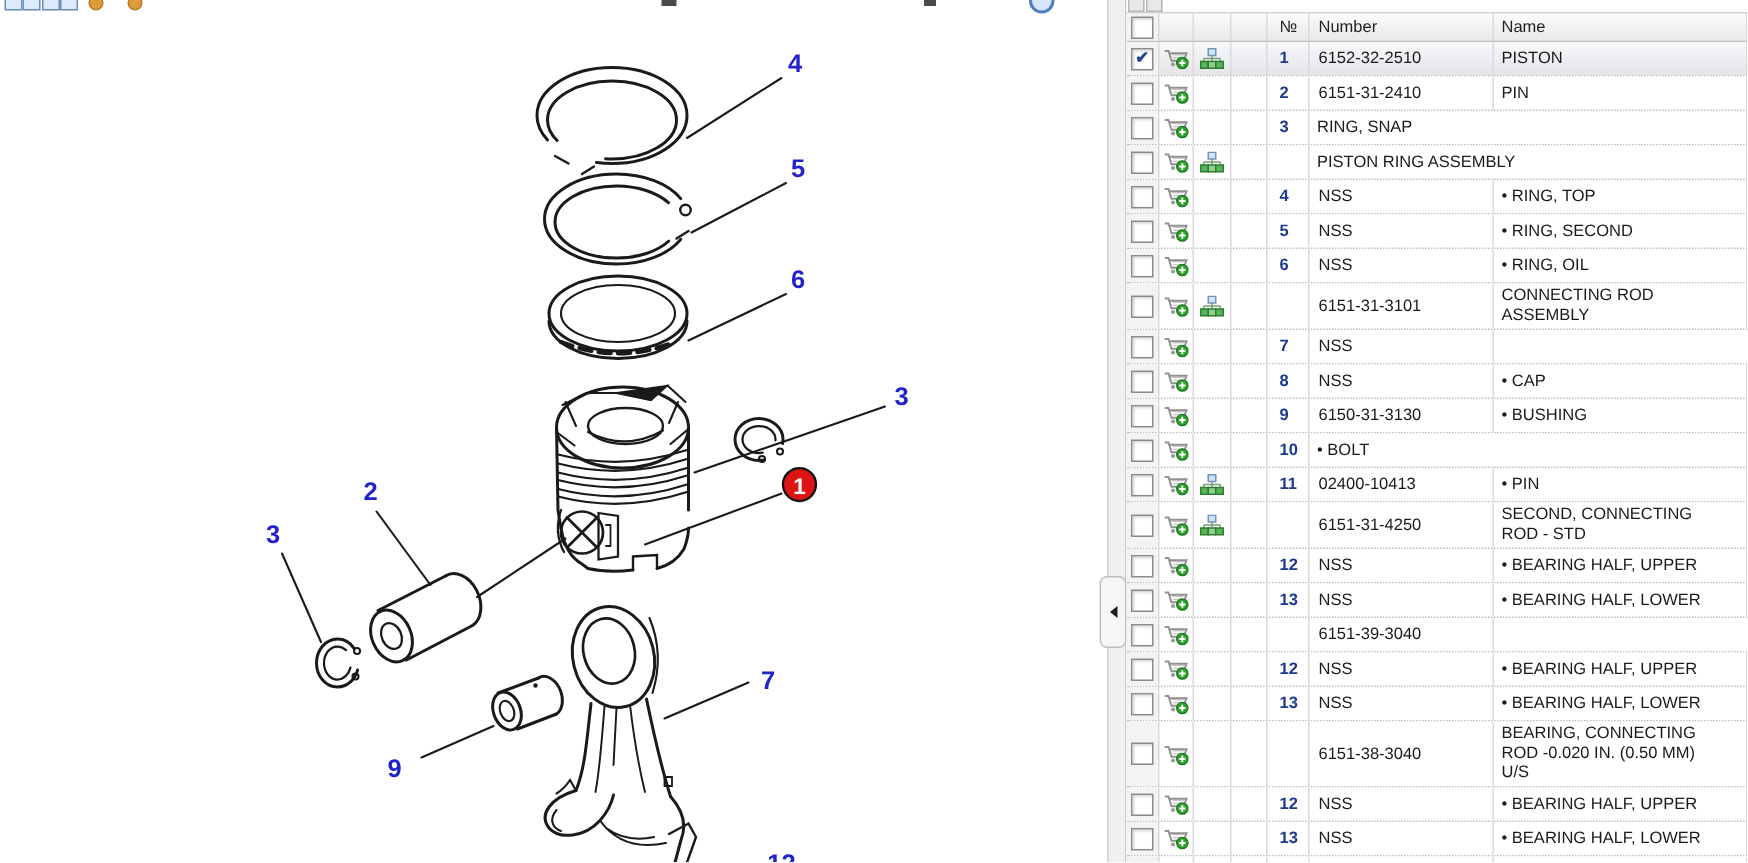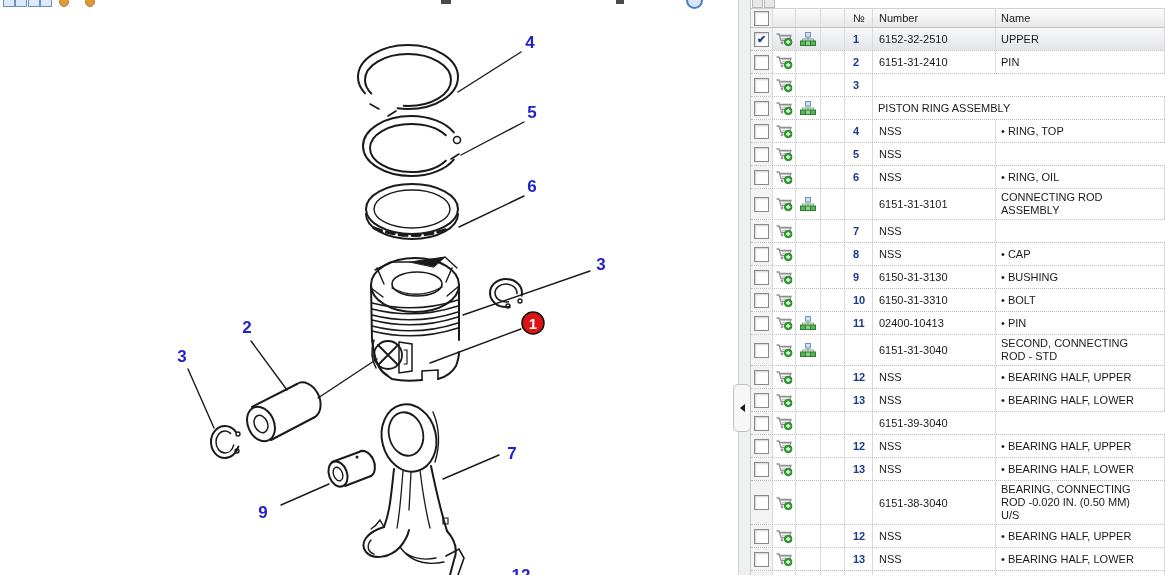--- a/index.html
+++ b/index.html
@@ -234,21 +234,21 @@
         <rect x="5.5" y="0.5" width="5" height="4.5" fill="#cfe3f6" stroke="#6f94b8"></rect>
         <path d="M8 5 V7 M2.5 7 H13.5 M2.5 7 V9 M8 7 V9 M13.5 7 V9" stroke="#7aa07a" fill="none"></path>
         <rect x="0.5" y="9" width="5" height="4.5" fill="#58b558" stroke="#2e7d32"></rect>
         <rect x="5.5" y="9" width="5" height="4.5" fill="#8fd08f" stroke="#2e7d32"></rect>
         <rect x="10.5" y="9" width="5" height="4.5" fill="#58b558" stroke="#2e7d32"></rect>
       </svg>
     </div>
     <div class="c col-sp"></div>
     <div class="c col-num num">1</div>
     <div class="c col-number number">6152-32-2510</div>
-    <div class="c col-name name">UPPER</div>
+    <div class="c col-name name">PISTON</div>
   </div>
         <div class="row">
     <div class="c col-cb">
       <span class="checkbox"></span>
     </div>
     <div class="c col-cart">
       <svg class="cart-icon" width="18" height="16" viewBox="0 0 18 16">
         <path d="M1.5 3 h2.5 l2 6.5 h8 l2 -5 h-11" fill="none" stroke="#909090" stroke-width="1.3"></path>
         <path d="M6.5 5.5 h8 M7 7.5 h7" stroke="#b5b5b5" stroke-width="0.8"></path>
         <circle cx="7" cy="12" r="1.4" fill="#9a9a9a"></circle>
@@ -289,20 +289,21 @@
       <svg class="tree-icon" width="16" height="15" viewBox="0 0 16 15" style="visibility: hidden;">
         <rect x="5.5" y="0.5" width="5" height="4.5" fill="#cfe3f6" stroke="#6f94b8"></rect>
         <path d="M8 5 V7 M2.5 7 H13.5 M2.5 7 V9 M8 7 V9 M13.5 7 V9" stroke="#7aa07a" fill="none"></path>
         <rect x="0.5" y="9" width="5" height="4.5" fill="#58b558" stroke="#2e7d32"></rect>
         <rect x="5.5" y="9" width="5" height="4.5" fill="#8fd08f" stroke="#2e7d32"></rect>
         <rect x="10.5" y="9" width="5" height="4.5" fill="#58b558" stroke="#2e7d32"></rect>
       </svg>
     </div>
     <div class="c col-sp"></div>
     <div class="c col-num num">3</div>
+    <div class="c col-name name">RING, SNAP</div>
   </div>
         <div class="row">
     <div class="c col-cb">
       <span class="checkbox"></span>
     </div>
     <div class="c col-cart">
       <svg class="cart-icon" width="18" height="16" viewBox="0 0 18 16">
         <path d="M1.5 3 h2.5 l2 6.5 h8 l2 -5 h-11" fill="none" stroke="#909090" stroke-width="1.3"></path>
         <path d="M6.5 5.5 h8 M7 7.5 h7" stroke="#b5b5b5" stroke-width="0.8"></path>
         <circle cx="7" cy="12" r="1.4" fill="#9a9a9a"></circle>
@@ -371,20 +372,21 @@
         <rect x="5.5" y="0.5" width="5" height="4.5" fill="#cfe3f6" stroke="#6f94b8"></rect>
         <path d="M8 5 V7 M2.5 7 H13.5 M2.5 7 V9 M8 7 V9 M13.5 7 V9" stroke="#7aa07a" fill="none"></path>
         <rect x="0.5" y="9" width="5" height="4.5" fill="#58b558" stroke="#2e7d32"></rect>
         <rect x="5.5" y="9" width="5" height="4.5" fill="#8fd08f" stroke="#2e7d32"></rect>
         <rect x="10.5" y="9" width="5" height="4.5" fill="#58b558" stroke="#2e7d32"></rect>
       </svg>
     </div>
     <div class="c col-sp"></div>
     <div class="c col-num num">5</div>
     <div class="c col-number number">NSS</div>
+    <div class="c col-name name">• RING, SECOND</div>
   </div>
         <div class="row">
     <div class="c col-cb">
       <span class="checkbox"></span>
     </div>
     <div class="c col-cart">
       <svg class="cart-icon" width="18" height="16" viewBox="0 0 18 16">
         <path d="M1.5 3 h2.5 l2 6.5 h8 l2 -5 h-11" fill="none" stroke="#909090" stroke-width="1.3"></path>
         <path d="M6.5 5.5 h8 M7 7.5 h7" stroke="#b5b5b5" stroke-width="0.8"></path>
         <circle cx="7" cy="12" r="1.4" fill="#9a9a9a"></circle>
@@ -536,21 +538,20 @@
       <svg class="tree-icon" width="16" height="15" viewBox="0 0 16 15" style="visibility: hidden;">
         <rect x="5.5" y="0.5" width="5" height="4.5" fill="#cfe3f6" stroke="#6f94b8"></rect>
         <path d="M8 5 V7 M2.5 7 H13.5 M2.5 7 V9 M8 7 V9 M13.5 7 V9" stroke="#7aa07a" fill="none"></path>
         <rect x="0.5" y="9" width="5" height="4.5" fill="#58b558" stroke="#2e7d32"></rect>
         <rect x="5.5" y="9" width="5" height="4.5" fill="#8fd08f" stroke="#2e7d32"></rect>
         <rect x="10.5" y="9" width="5" height="4.5" fill="#58b558" stroke="#2e7d32"></rect>
       </svg>
     </div>
     <div class="c col-sp"></div>
     <div class="c col-num num">10</div>
-    <div class="c col-number number">6150-31-3310</div>
     <div class="c col-name name">• BOLT</div>
   </div>
         <div class="row">
     <div class="c col-cb">
       <span class="checkbox"></span>
     </div>
     <div class="c col-cart">
       <svg class="cart-icon" width="18" height="16" viewBox="0 0 18 16">
         <path d="M1.5 3 h2.5 l2 6.5 h8 l2 -5 h-11" fill="none" stroke="#909090" stroke-width="1.3"></path>
         <path d="M6.5 5.5 h8 M7 7.5 h7" stroke="#b5b5b5" stroke-width="0.8"></path>
@@ -592,21 +593,21 @@
       <svg class="tree-icon" width="16" height="15" viewBox="0 0 16 15">
         <rect x="5.5" y="0.5" width="5" height="4.5" fill="#cfe3f6" stroke="#6f94b8"></rect>
         <path d="M8 5 V7 M2.5 7 H13.5 M2.5 7 V9 M8 7 V9 M13.5 7 V9" stroke="#7aa07a" fill="none"></path>
         <rect x="0.5" y="9" width="5" height="4.5" fill="#58b558" stroke="#2e7d32"></rect>
         <rect x="5.5" y="9" width="5" height="4.5" fill="#8fd08f" stroke="#2e7d32"></rect>
         <rect x="10.5" y="9" width="5" height="4.5" fill="#58b558" stroke="#2e7d32"></rect>
       </svg>
     </div>
     <div class="c col-sp"></div>
     <div class="c col-num num"></div>
-    <div class="c col-number number">6151-31-3040</div>
+    <div class="c col-number number">6151-31-4250</div>
     <div class="c col-name name">SECOND, CONNECTING ROD - STD</div>
   </div>
         <div class="row">
     <div class="c col-cb">
       <span class="checkbox"></span>
     </div>
     <div class="c col-cart">
       <svg class="cart-icon" width="18" height="16" viewBox="0 0 18 16">
         <path d="M1.5 3 h2.5 l2 6.5 h8 l2 -5 h-11" fill="none" stroke="#909090" stroke-width="1.3"></path>
         <path d="M6.5 5.5 h8 M7 7.5 h7" stroke="#b5b5b5" stroke-width="0.8"></path>

